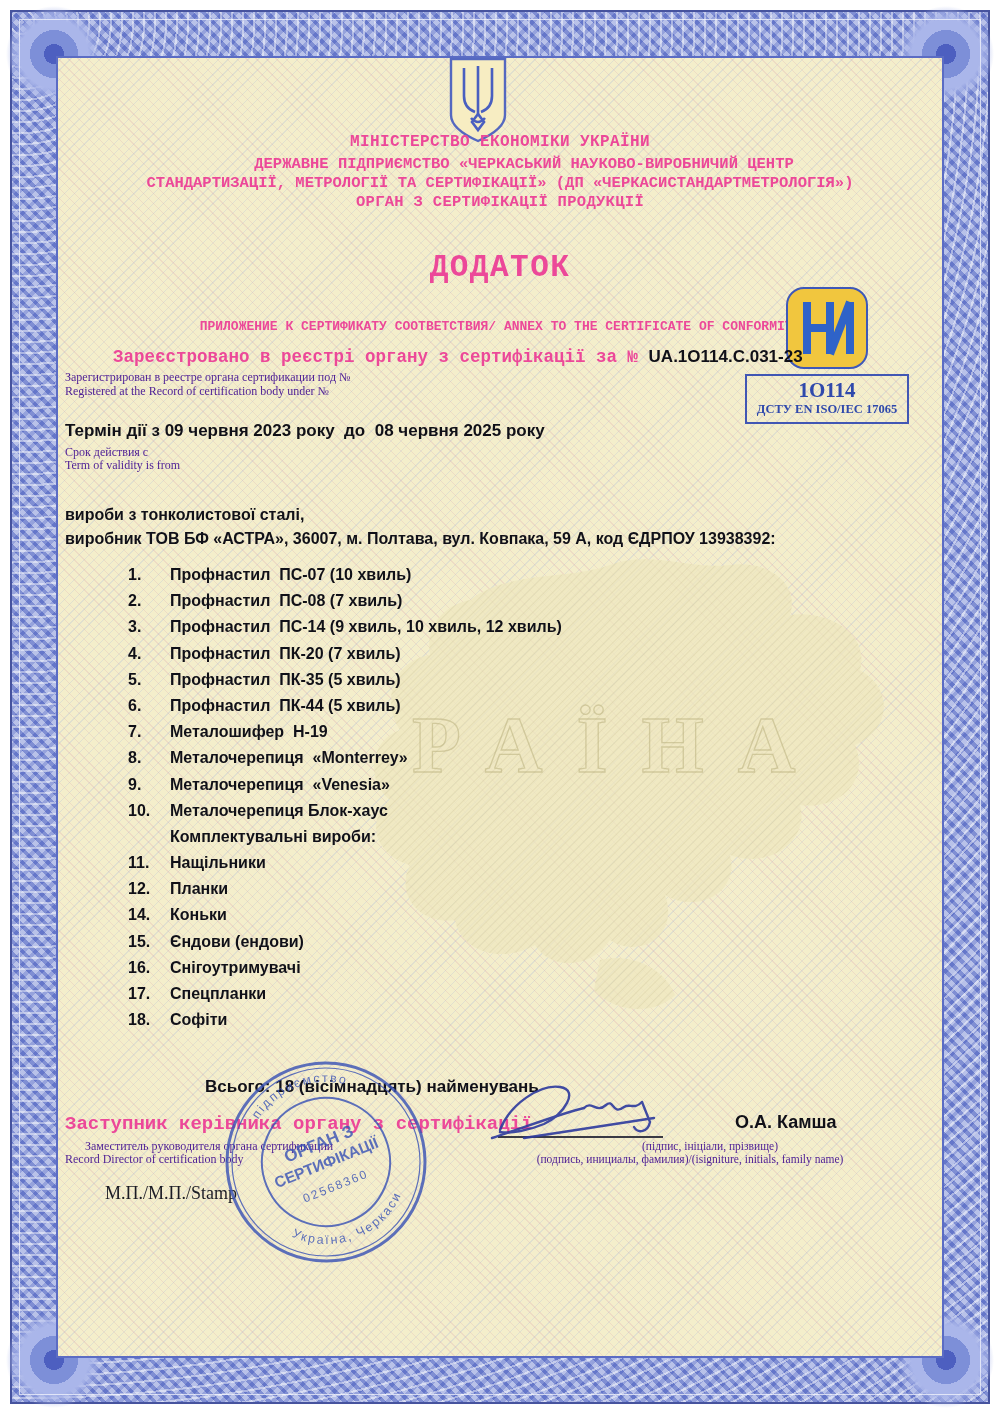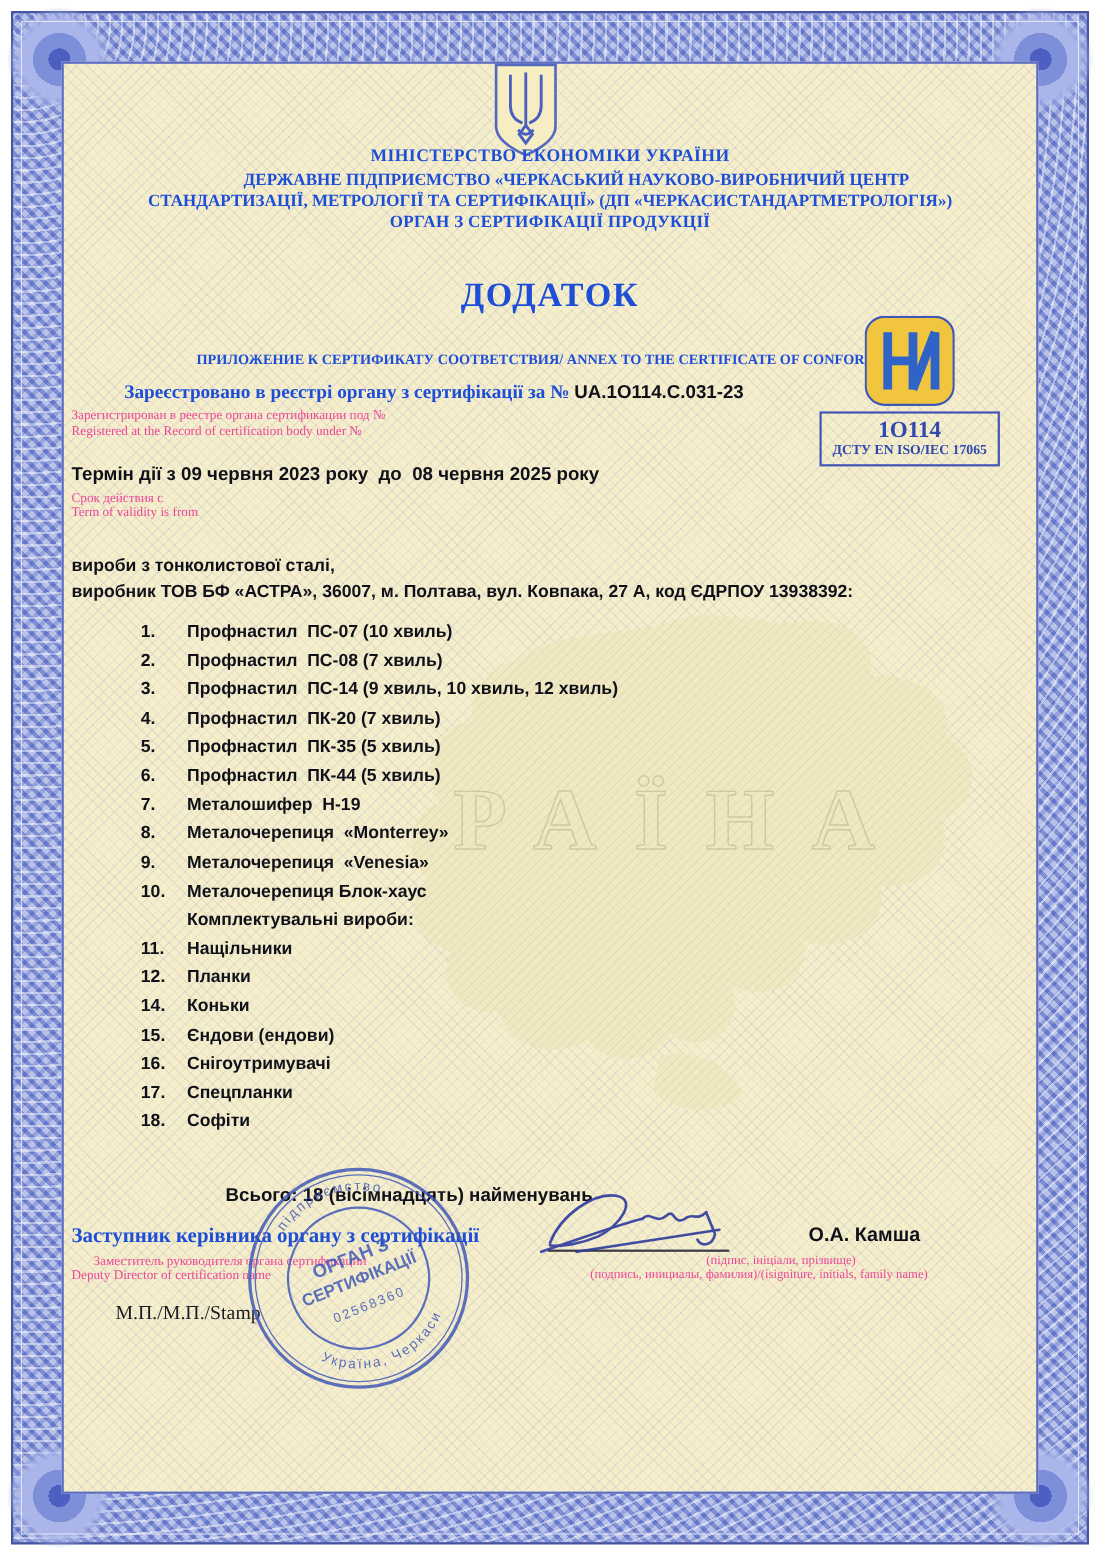--- a/index.html
+++ b/index.html
@@ -15,23 +15,23 @@
   .corner{position:absolute;width:96px;height:96px;
     background:radial-gradient(circle at 50% 50%, #4d5fc0 0 10px, #7d8fd8 10px 24px, #aab6ea 24px 34px, rgba(170,182,234,0) 48px);}
   
   .paper{position:absolute;inset:56px;background-color:#f4eecb;border:2px solid #5b6cc4;
     background-image:
       repeating-linear-gradient(45deg, rgba(212,148,168,.20) 0 1px, transparent 1px 7px),
       repeating-linear-gradient(-45deg, rgba(146,168,220,.20) 0 1px, transparent 1px 7px);}
   .content{position:absolute;inset:0;}
   .abs{position:absolute;}
   .c{left:0;right:0;text-align:center;}
-  .serifb{font-family:Liberation Serif, serif;font-weight:bold;color:#1d4ed8;}
+  .serifb{font-family:Liberation Mono, monospace;font-weight:bold;color:#ec4899;}
   .sansb{font-family:"Liberation Sans",sans-serif;font-weight:bold;color:#101018;}
-  .small{font-family:"Liberation Serif",serif;font-size:12px;color:#ec4899;line-height:13px;}
+  .small{font-family:"Liberation Serif",serif;font-size:12px;color:#4c1d95;line-height:13px;}
   .pre{white-space:pre-wrap;}
   .list{position:absolute;left:128px;top:566px;}
   .row{display:flex;height:26.2px;align-items:flex-start;}
   .row .num{width:42px;font-size:16px;}
   .row .txt{font-size:16px;}
   .acc-box{position:absolute;left:745px;top:374px;width:160px;height:46px;border:2px solid #4156b4;
            color:#2f49ac;text-align:center;font-family:"Liberation Serif",serif;font-weight:bold;}
   .sig-line{position:absolute;left:498px;top:1136px;width:165px;height:2px;background:#3a3a44;}
 </style>
 </head>
@@ -106,21 +106,21 @@
       <span class="sansb" style="font-size:17px;">UA.1О114.С.031-23</span>
     </div>
     <div class="abs small" style="left:65px;top:371px;">Зарегистрирован в реестре органа сертификации под №</div>
     <div class="abs small" style="left:65px;top:385px;">Registered at the Record of certification body under №</div>
 
     <div class="abs sansb pre" style="left:65px;top:421px;font-size:17px;">Термін дії з 09 червня 2023 року  до  08 червня 2025 року</div>
     <div class="abs small" style="left:65px;top:446px;">Срок действия с</div>
     <div class="abs small" style="left:65px;top:459px;">Term of validity is from</div>
 
     <div class="abs sansb" style="left:65px;top:506px;font-size:16px;">вироби з тонколистової сталі,</div>
-    <div class="abs sansb" style="left:65px;top:530px;font-size:16px;">виробник ТОВ БФ «АСТРА», 36007, м. Полтава, вул. Ковпака, 27 А, код ЄДРПОУ 13938392:</div>
+    <div class="abs sansb" style="left:65px;top:530px;font-size:16px;">виробник ТОВ БФ «АСТРА», 36007, м. Полтава, вул. Ковпака, 59 А, код ЄДРПОУ 13938392:</div>
 
     <div class="list sansb">
       <div class="row">
           <span class="num">1.</span>
           <span class="txt pre">Профнастил  ПС-07 (10 хвиль)</span>
         </div>
       <div class="row">
           <span class="num">2.</span>
           <span class="txt pre">Профнастил  ПС-08 (7 хвиль)</span>
         </div>
@@ -187,21 +187,21 @@
       <div class="row">
           <span class="num">18.</span>
           <span class="txt pre">Софіти</span>
         </div>
     </div>
 
     <div class="abs sansb" style="left:205px;top:1077px;font-size:17px;">Всього: 18 (вісімнадцять) найменувань</div>
 
     <div class="abs serifb" style="left:65px;top:1113px;font-size:19px;">Заступник керівника органу з сертифікації</div>
     <div class="abs small" style="left:65px;top:1140px;margin-left:20px;">Заместитель руководителя органа сертификации</div>
-    <div class="abs small" style="left:65px;top:1153px;">Deputy Director of certification name</div>
+    <div class="abs small" style="left:65px;top:1153px;">Record Director of certification body</div>
     <div class="abs" style="left:105px;top:1183px;font-size:18px;color:#1b1b24;">М.П./М.П./Stamp</div>
 
     <div class="sig-line"></div>
     <div class="abs small" style="left:500px;top:1140px;width:420px;text-align:center;font-size:11.5px;">(підпис, ініціали, прізвище)</div>
     <div class="abs small" style="left:460px;top:1153px;width:460px;text-align:center;font-size:11.5px;">(подпись, инициалы, фамилия)/(isigniture, initials, family name)</div>
     <div class="abs sansb" style="left:735px;top:1112px;font-size:18px;">О.А. Камша</div>
 
     <svg class="abs" style="left:488px;top:1078px;" width="190" height="80" viewBox="0 0 190 80">
       <g fill="none" stroke="#2d3a9e" stroke-width="2.4" stroke-linecap="round" opacity="0.9">
         <path d="M12,52 C22,26 52,6 72,9 C92,12 76,36 56,46 C42,52 22,56 12,54"></path>

